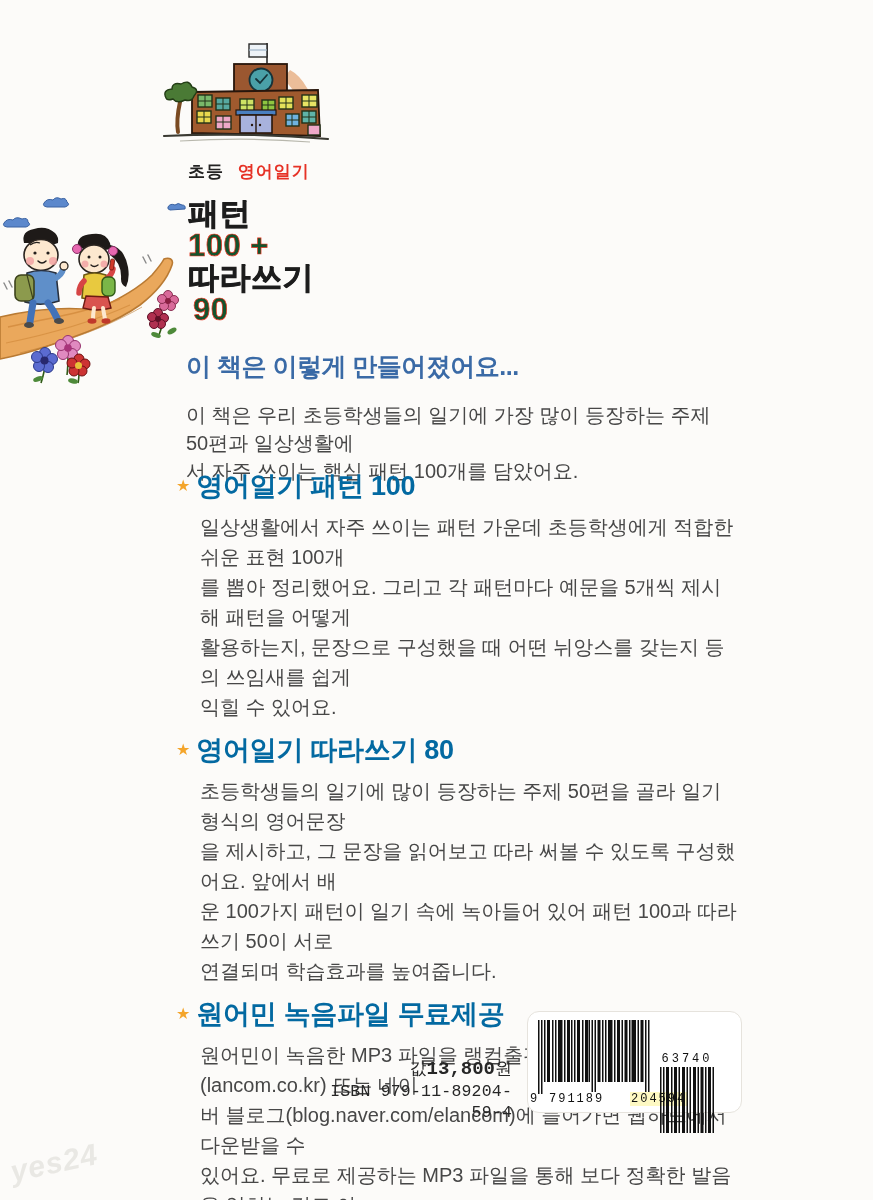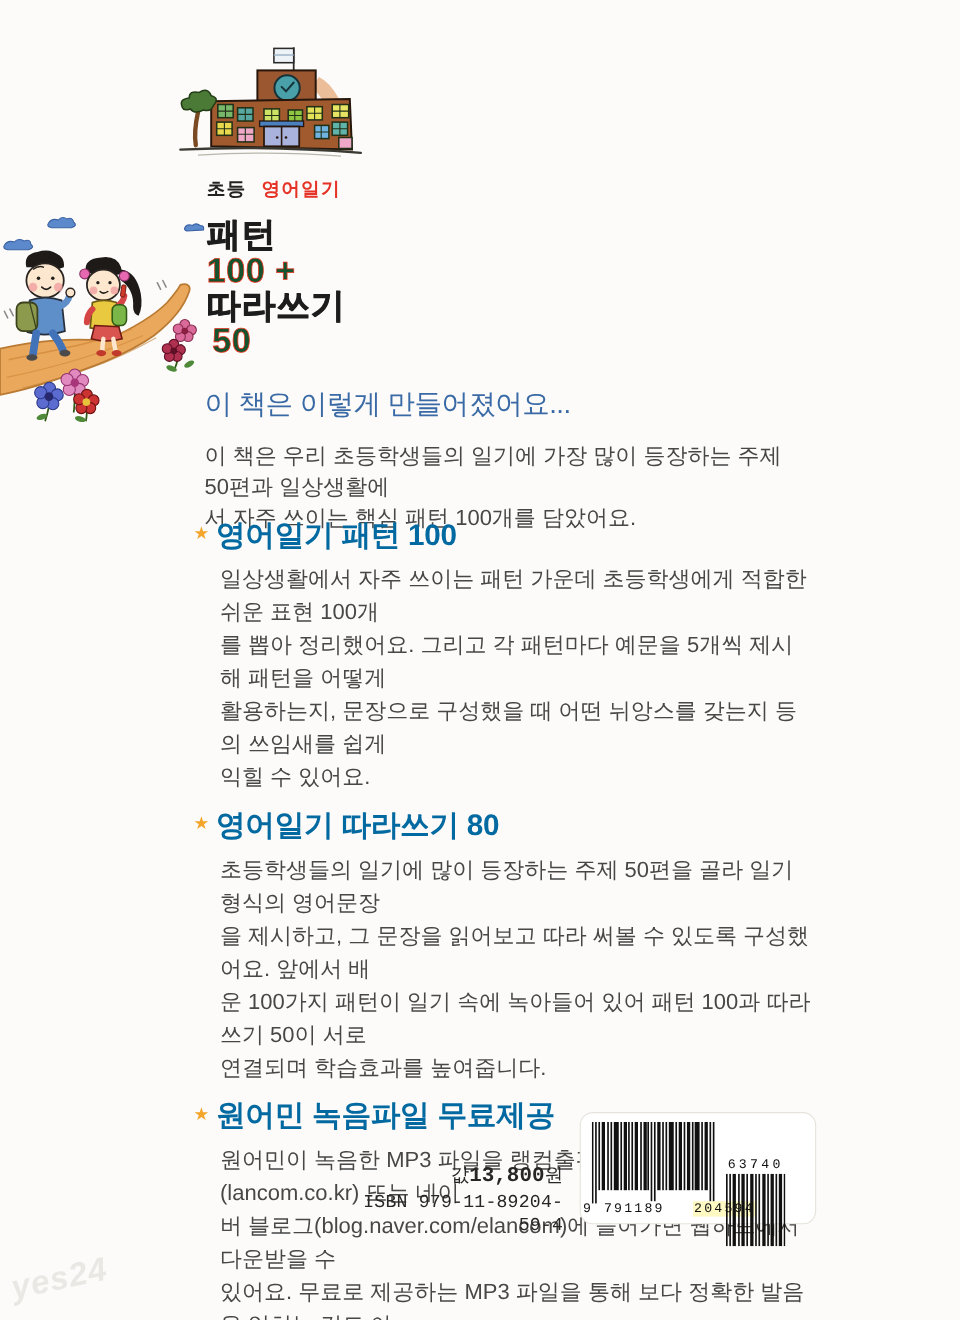--- a/index.html
+++ b/index.html
@@ -14,21 +14,21 @@
   .kids-illo{position:absolute;left:0px;top:195px;width:190px;height:210px;}
   
   .series{position:absolute;left:188px;top:160px;font-size:17px;font-weight:bold;letter-spacing:1px;}
   .series .prefix{color:#222222;}
   .series .name{color:#e63226;margin-left:8px;}
   .book-title{position:absolute;left:188px;top:198px;font-weight:bold;font-size:31px;line-height:32px;letter-spacing:0.5px;}
   .book-title .t-black{color:#1d1d1d;-webkit-text-stroke:0.7px #1d1d1d;}
   .book-title .t-red{color:#14532d;-webkit-text-stroke:0.7px #e8331f;}
   .book-title .indent{padding-left:5px;}
   
-  .main-heading{position:absolute;left:186px;top:350px;font-size:25px;font-weight:normal;color:#3a6aa6;letter-spacing:-0.5px;}
+  .main-heading{position:absolute;left:186px;top:350px;font-size:25px;font-weight:bold;color:#3a6aa6;letter-spacing:-0.5px;}
   .intro{position:absolute;left:186px;top:401px;width:552px;font-size:20px;line-height:28px;white-space:pre-line;color:#474747;}
   
   .sections{position:absolute;left:176px;top:468px;width:562px;}
   .section{margin:0 0 9px 0;}
   .section-title{display:flex;align-items:center;gap:6px;margin:0 0 8px 0;}
   .star{color:#f4a52b;font-size:16px;line-height:1;}
   .stitle{font-size:27px;font-weight:bold;color:#0369a1;letter-spacing:-0.3px;}
   .sbody{margin:0 0 10px 24px;font-size:20px;line-height:30px;white-space:pre-line;color:#474747;}
   
   .price-block{position:absolute;left:300px;top:1058px;width:212px;text-align:right;color:#262626;font-family:Liberation Mono, monospace;}
@@ -258,21 +258,21 @@
 
   <div class="series">
     <span class="prefix">초등</span>
     <span class="name">영어일기</span>
   </div>
 
   <div class="book-title">
     <div class="t-black">패턴</div>
     <div class="t-red">100 +</div>
     <div class="t-black">따라쓰기</div>
-    <div class="t-red indent">50</div>
+    <div class="t-red indent">90</div>
   </div>
 
   <div class="main-heading">이 책은 이렇게 만들어졌어요...</div>
 
   <div class="intro">이 책은 우리 초등학생들의 일기에 가장 많이 등장하는 주제 50편과 일상생활에
 서 자주 쓰이는 핵심 패턴 100개를 담았어요.</div>
 
   <div class="sections">
     <div class="section">
       <div class="section-title">

